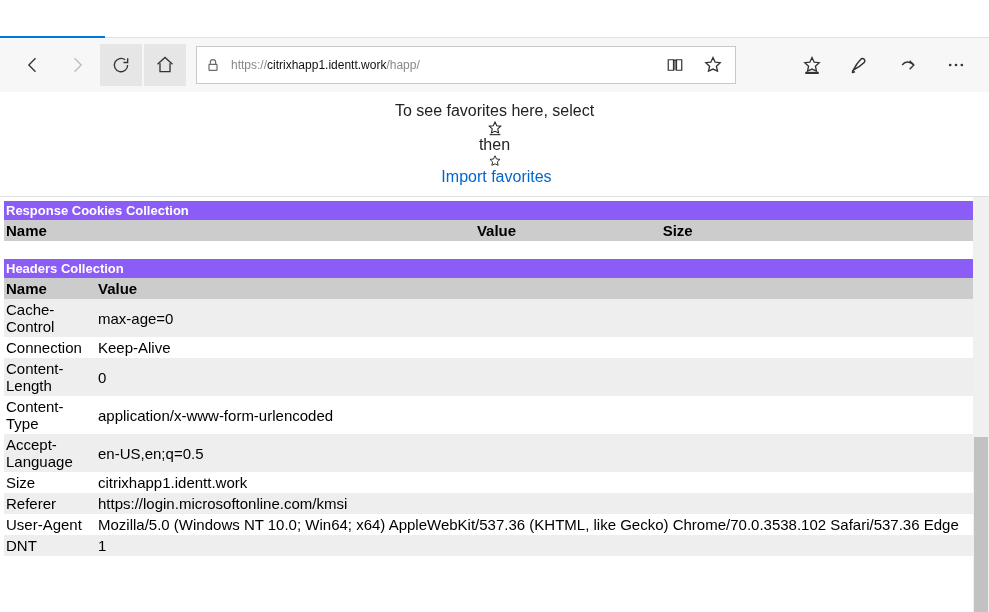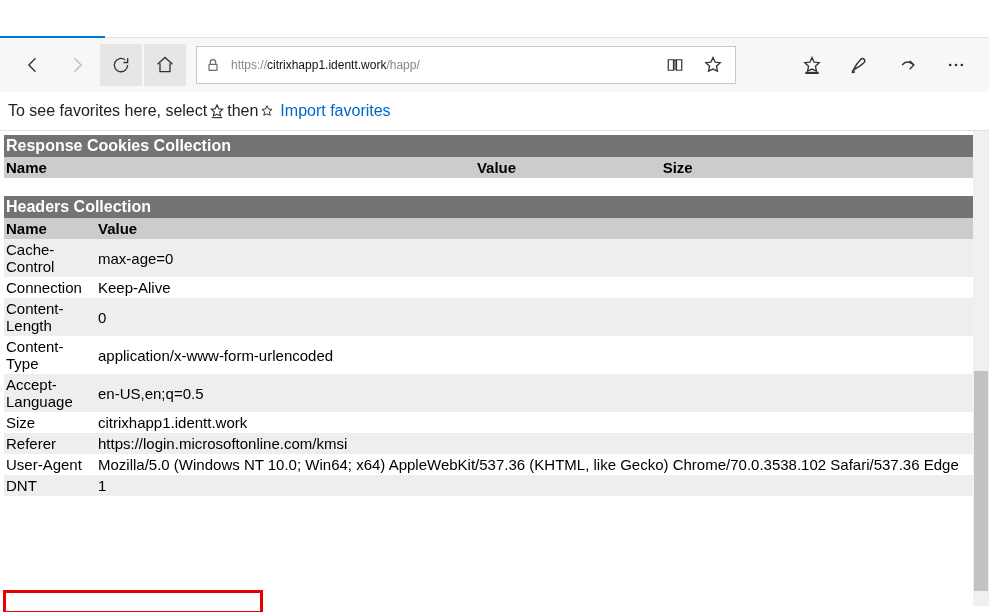--- a/index.html
+++ b/index.html
@@ -10,25 +10,25 @@
     .tb-btn { width: 42px; height: 42px; display: inline-flex; align-items: center; justify-content: center; color: #333; background: transparent; border: none; cursor: pointer; }
     .tb-btn.disabled { color: #bcbcbc; }
     .tb-btn.boxed { background: #e6e6e6; }
     .address-bar { flex: 1; margin: 0 8px; height: 38px; border: 1px solid #c8c8c8; background: #fff; display: flex; align-items: center; padding: 0 8px; gap: 10px; max-width: 540px; }
     .address-bar .lock { color: #6a6a6a; }
     .address-url { flex: 1; font-size: 12px; color: #111; white-space: nowrap; overflow: hidden; outline: none; border: none; }
     .address-url .host { color: #111; }
     .address-url .path { color: #888; }
     .address-url .proto { color: #888; }
     .right-tools { display: flex; align-items: center; gap: 6px; margin-left: auto; }
-    .fav-bar { padding: 10px 8px 10px 8px; font-size: 16px; color: #222; display: flex; align-items: center; flex-wrap: nowrap; }
+    .fav-bar { padding: 10px 8px 10px 8px; font-size: 16px; color: #222; display: flex; align-items: center; flex-wrap: nowrap; flex-direction: column; }
     .fav-bar .link { color: #0066cc; margin-left: 4px; cursor: pointer; white-space: nowrap; }
     .content-wrap { position: relative; height: calc(612px - 38px - 54px - 44px); border-top: 1px solid #e0e0e0; }
     .content { height: 100%; overflow: hidden; padding: 4px 0 0 4px; }
-    .section-h { background: #737373; color: #fff; font-weight: bold; font-size: 16px; padding: 2px 2px; font-family: Arial, sans-serif; }
+    .section-h { background: #8b5cf6; color: #fff; font-weight: bold; font-size: 13px; padding: 2px 2px; font-family: Arial, sans-serif; }
     table.resp { width: 100%; border-collapse: collapse; font-size: 15px; font-family: Arial, sans-serif; }
     table.resp th { background: #cccccc; text-align: left; font-weight: bold; padding: 2px 2px; font-size: 15px; }
     table.headers { width: 100%; border-collapse: collapse; font-size: 15px; font-family: Arial, sans-serif; }
     table.headers th { background: #cccccc; text-align: left; font-weight: bold; padding: 2px 2px; }
     table.headers td { padding: 2px 4px 2px 2px; vertical-align: middle; }
     table.headers tr:nth-child(even) td { background: #eeeeee; }
     table.headers tr:nth-child(odd) td { background: #ffffff; }
     table.headers td:first-child { width: 92px; }
     .gap { height: 18px; }
     .highlight-box { position: absolute; border: 3px solid #e60000; pointer-events: none; }

